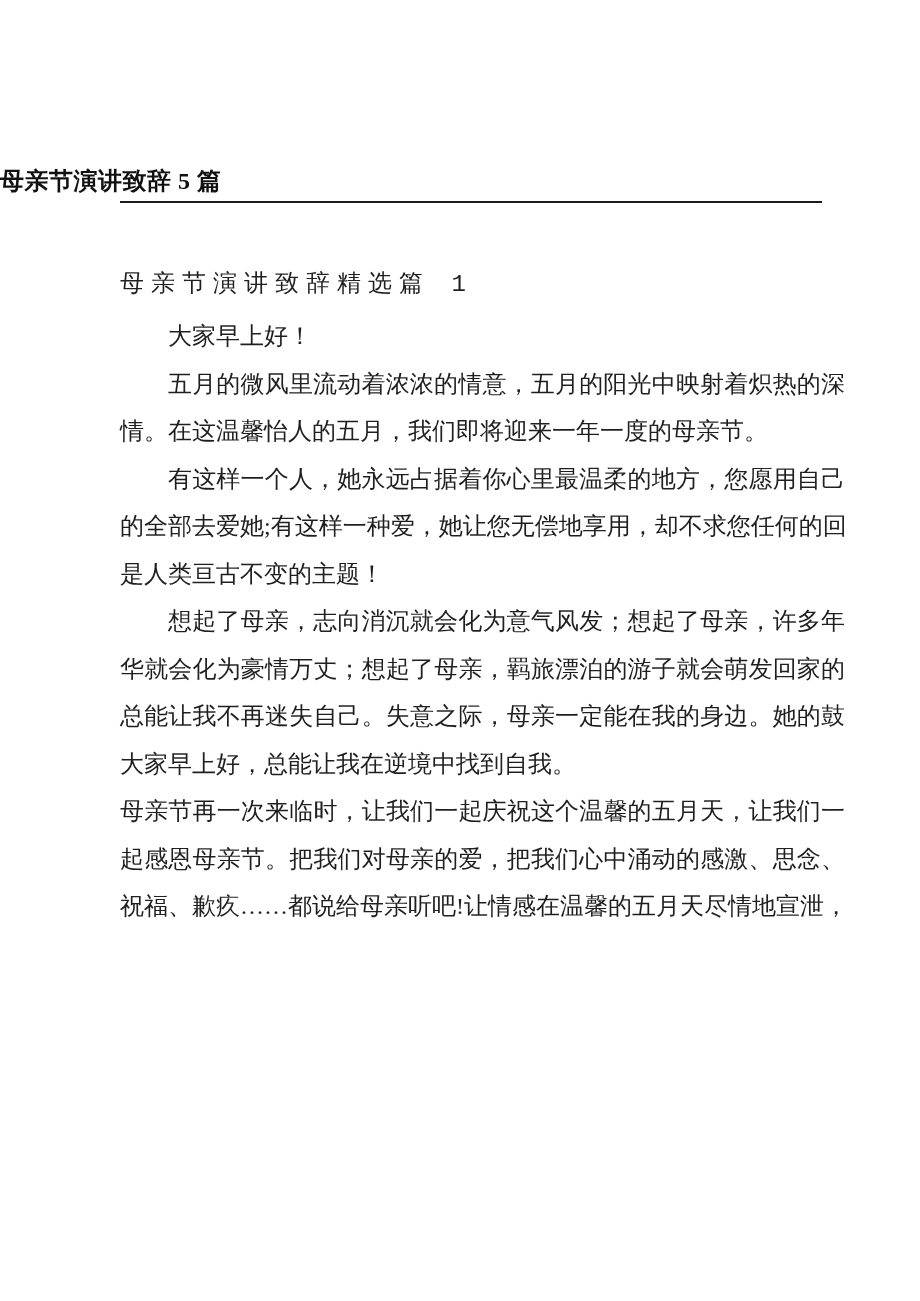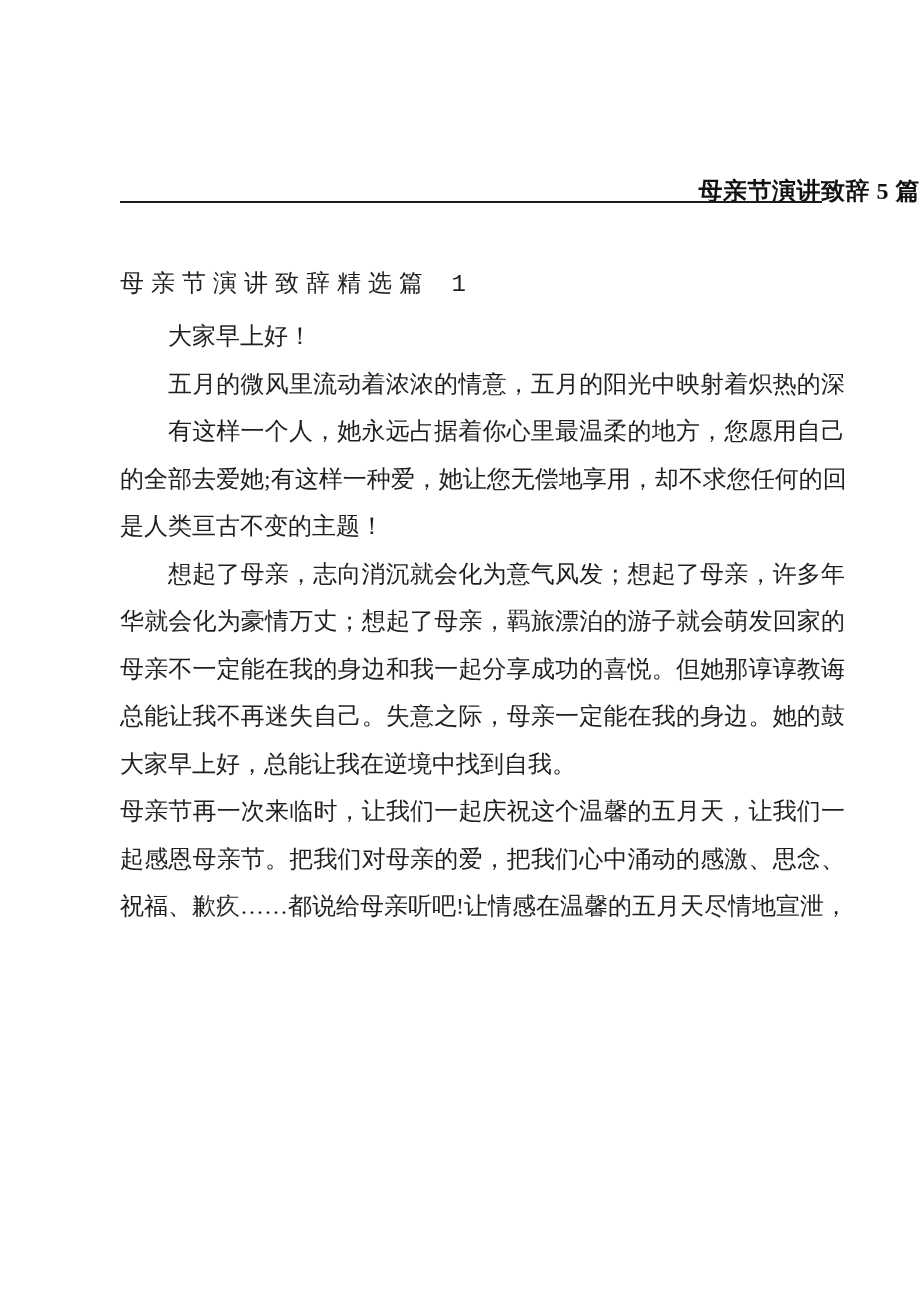--- a/index.html
+++ b/index.html
@@ -14,27 +14,26 @@
     background: #ffffff;
     overflow: hidden;
     font-family: "Liberation Serif", "DejaVu Serif", serif;
     color: #1f1f1f;
   }
   .doc-title {
     position: absolute;
     top: 168px;
     left: 0;
     width: 920px;
-    text-align: right;
+    text-align: left;
     font-size: 24px;
     line-height: 26px;
     font-weight: bold;
     letter-spacing: 0.5px;
     color: #111111;
-    margin-top: 10px;
   }
   .title-rule {
     position: absolute;
     top: 201px;
     left: 120px;
     width: 702px;
     height: 2px;
     background: #1c1c1c;
   }
   .section-heading {
@@ -80,28 +79,28 @@
   <div class="doc-title">母亲节演讲致辞 5 篇</div>
 
   <div class="title-rule"></div>
 
   <div class="section-heading">母亲节演讲致辞精选篇 1</div>
 
   <div class="body-text">
     <div class="line indent short">大家早上好！</div>
 
     <div class="line indent">五月的微风里流动着浓浓的情意，五月的阳光中映射着炽热的深</div>
+    <div class="line short">情。在这温馨怡人的五月，我们即将迎来一年一度的母亲节。</div>
 
     <div class="line indent">有这样一个人，她永远占据着你心里最温柔的地方，您愿用自己</div>
     <div class="line">的全部去爱她;有这样一种爱，她让您无偿地享用，却不求您任何的回</div>
     <div class="line short">是人类亘古不变的主题！</div>
 
     <div class="line indent">想起了母亲，志向消沉就会化为意气风发；想起了母亲，许多年</div>
     <div class="line">华就会化为豪情万丈；想起了母亲，羁旅漂泊的游子就会萌发回家的</div>
-    <div class="line">母亲不一定能在我的身边和我一起分享成功的喜悦。但她那谆谆教诲</div>
     <div class="line">总能让我不再迷失自己。失意之际，母亲一定能在我的身边。她的鼓</div>
     <div class="line short">大家早上好，总能让我在逆境中找到自我。</div>
 
     <div class="line">母亲节再一次来临时，让我们一起庆祝这个温馨的五月天，让我们一</div>
     <div class="line">起感恩母亲节。把我们对母亲的爱，把我们心中涌动的感激、思念、</div>
     <div class="line">祝福、歉疚……都说给母亲听吧!让情感在温馨的五月天尽情地宣泄，</div>
   </div>
 
 </div>
 

